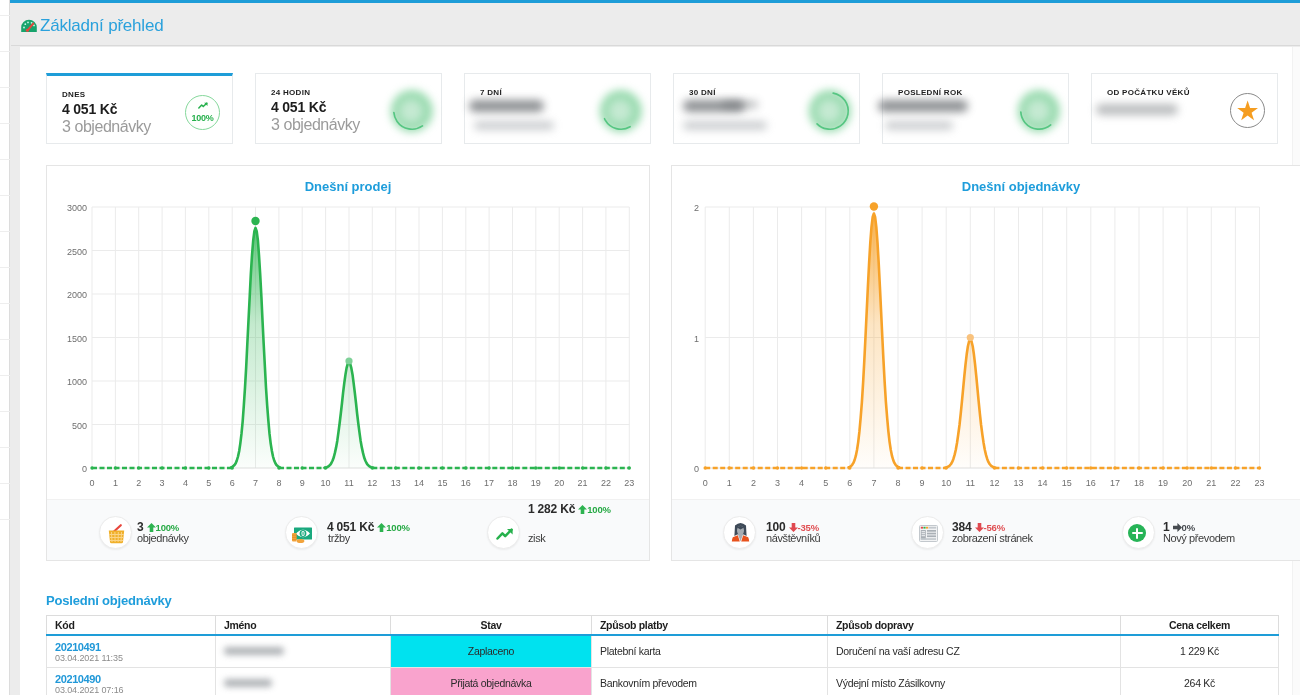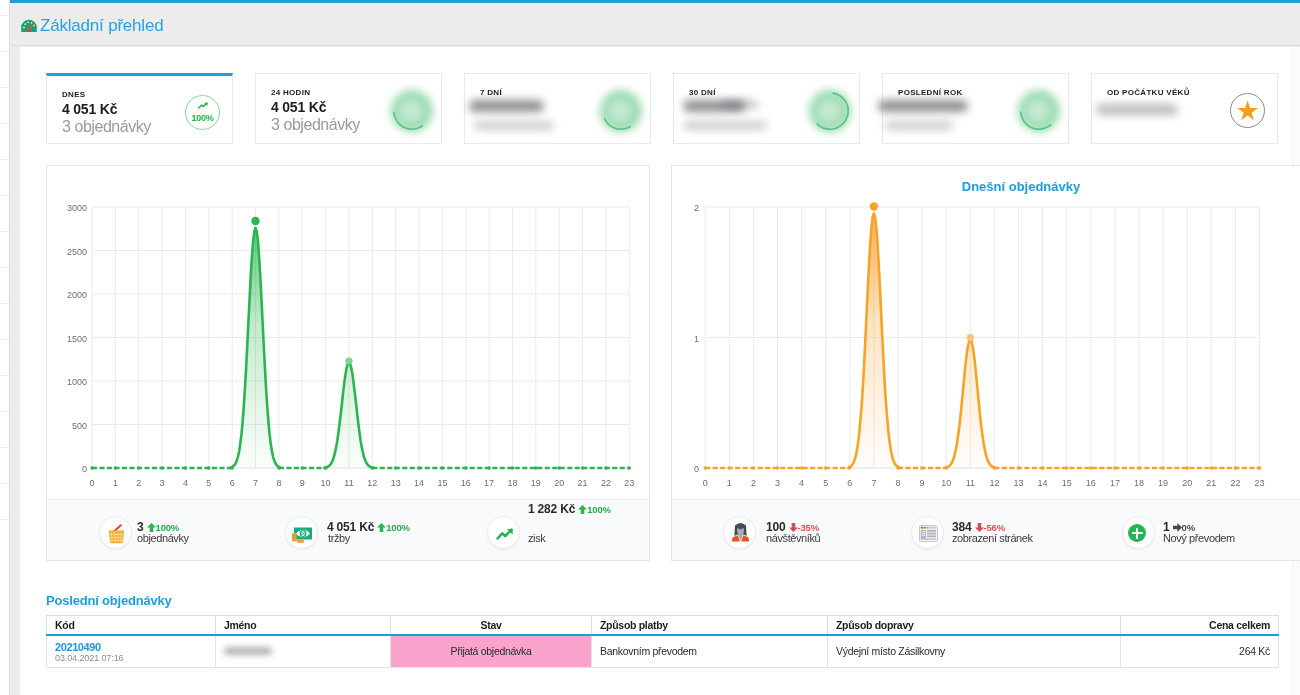--- a/index.html
+++ b/index.html
@@ -26,21 +26,21 @@
 .spct{font-size:9.5px;font-weight:bold;letter-spacing:-.2px}
 .slab{position:absolute;font-size:11px;color:#3c3c3c;white-space:nowrap;letter-spacing:-.4px}
 .green{color:#26a944}
 .red{color:#e04f53}
 #tbl-title{left:46px;top:593px;font-size:13px;font-weight:bold;color:#1e9ddb;letter-spacing:-.2px}
 table{border-collapse:collapse;table-layout:fixed}
 #ordtbl{position:absolute;left:46px;top:615px;width:1232px;font-size:10.5px;color:#2b2b2b;letter-spacing:-.3px}
 #ordtbl th{font-weight:bold;font-size:10.5px;text-align:left;padding:3px 8px;height:17px;border:1px solid #dcdcdc;border-bottom:2px solid #1e9dd8;color:#1d1d1d;vertical-align:middle;letter-spacing:-.3px}
 #ordtbl td{padding:1px 8px;border:1px solid #e3e3e3;vertical-align:middle}
 #ordtbl .ctr{text-align:center}
-#ordtbl .rgt{text-align:right}
+#ordtbl .rgt{text-align:center}
 .lnk{color:#2098d8;font-weight:bold;font-size:11px;letter-spacing:-.4px;display:block;line-height:12px;margin-top:1px}
 .dt{font-size:9px;color:#8b8b8b;display:block;line-height:10px;letter-spacing:-.1px}
 .nsm{display:inline-block;height:8px;background:#a2a6aa;border-radius:4px;filter:blur(3px);opacity:.85}
 svg{display:block}
 </style></head>
 <body>
 <div class="abs" id="hdr"></div>
 <div class="abs" id="main"></div>
 <div class="abs" style="left:1292px;top:47px;width:8px;height:648px;background:#fbfbfb;border-left:1px solid #f2f2f2"></div>
 <div class="abs" id="topbar"></div>
@@ -121,20 +121,21 @@
     </svg>
 </div>
 <div class="card" style="left:1091px">
   <div class="lb">OD POČÁTKU VĚKŮ</div>
   <div class="sm2" style="left:4px;top:30px;width:82px;height:11px;background:#8d9194"></div>
   <div class="ccircle" style="top:19px;border:1px solid #8a8a8a;background:#fff">
     <div style="position:absolute;left:0;top:1px;width:100%;text-align:center;font-size:27px;color:#f59d20">★</div>
   </div>
 </div>
 <div class="panel" style="left:46px;width:604px">
+<div class="ptitle">Dnešní prodej</div>
 <svg class="abs" style="left:0;top:0" width="604" height="396" viewBox="0 0 604 396">
 <defs>
         <linearGradient id="gf" x1="0" y1="41" x2="0" y2="302" gradientUnits="userSpaceOnUse">
           <stop offset="0" stop-color="#2bb450" stop-opacity=".85"></stop>
           <stop offset=".45" stop-color="#2bb450" stop-opacity=".28"></stop>
           <stop offset="1" stop-color="#2bb450" stop-opacity=".02"></stop>
         </linearGradient>
       </defs>
 <g stroke="#ebebeb" stroke-width="1">
         <line x1="45.0" y1="41" x2="45.0" y2="302"></line>
@@ -443,20 +444,31 @@
       <tr>
         <th>Kód</th>
         <th>Jméno</th>
         <th class="ctr">Stav</th>
         <th>Způsob platby</th>
         <th>Způsob dopravy</th>
         <th class="rgt">Cena celkem</th>
       </tr>
 <tr style="height:32px">
 <td>
+          <span class="lnk">20210491</span>
+          <span class="dt">03.04.2021 11:35</span>
+        </td>
+<td><span class="nsm" style="width:60px"></span></td>
+<td class="ctr" style="background:#00e2ef">Zaplaceno</td>
+<td>Platební karta</td>
+<td>Doručení na vaší adresu CZ</td>
+<td class="rgt">1 229 Kč</td>
+</tr>
+<tr style="height:32px">
+<td>
           <span class="lnk">20210490</span>
           <span class="dt">03.04.2021 07:16</span>
         </td>
 <td><span class="nsm" style="width:48px"></span></td>
 <td class="ctr" style="background:#f9a3cd">Přijatá objednávka</td>
 <td>Bankovním převodem</td>
 <td>Výdejní místo Zásilkovny</td>
 <td class="rgt">264 Kč</td>
 </tr>
 </tbody>

